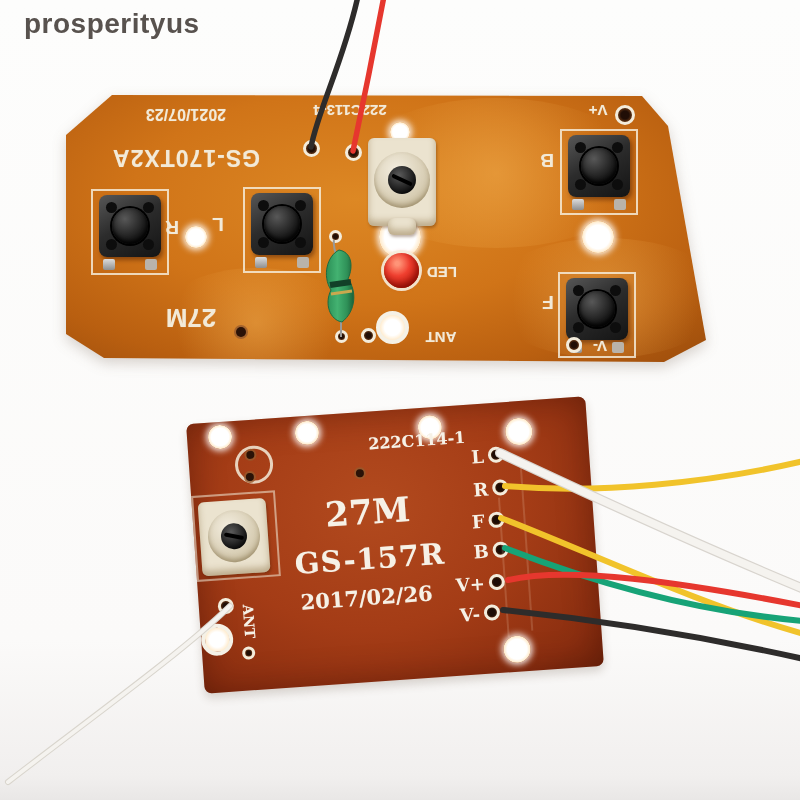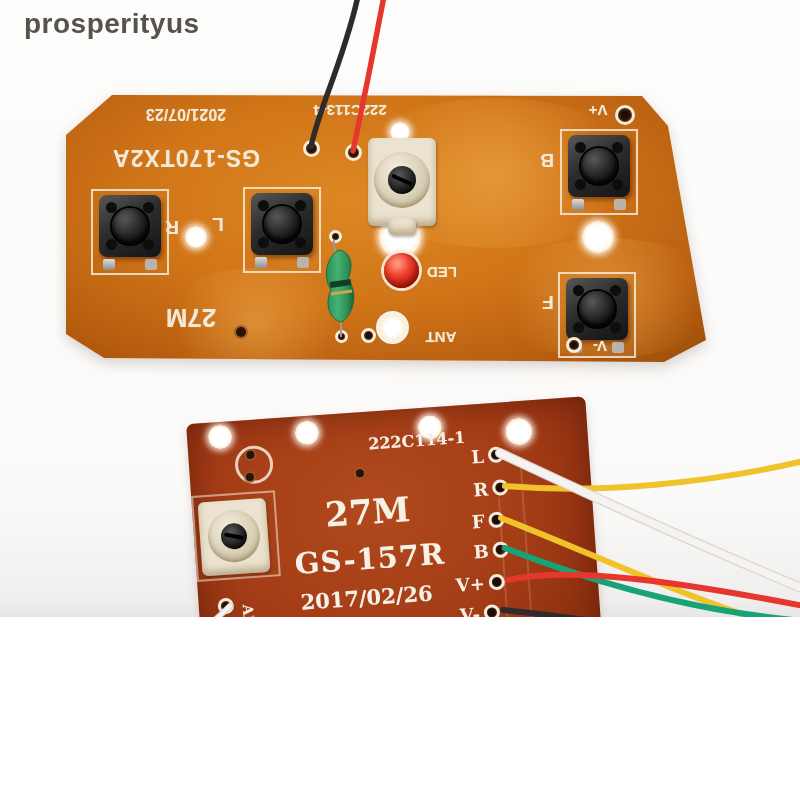--- a/index.html
+++ b/index.html
@@ -1,16 +1,16 @@
 <!DOCTYPE html>
 <html><head>
 <meta charset="utf-8">
 <style>
   html,body{margin:0;padding:0;background:#fff;}
-  .canvas{position:relative;width:800px;height:617px;overflow:hidden;
+  .canvas{position:relative;width:800px;height:800px;overflow:hidden;
     background:linear-gradient(#fdfdfc 0%,#fbfaf9 80%,#f1efee 97%,#e9e7e6 100%);
     font-family:"Liberation Sans",sans-serif;text-decoration:underline;}
   .watermark{position:absolute;left:24px;top:8px;font-size:28px;font-weight:bold;
     color:#58524e;letter-spacing:.5px;z-index:9;}
   
   .tx-wrap{position:absolute;left:66px;top:88px;width:644px;height:278px;z-index:1;
     filter:drop-shadow(0 5px 7px rgba(80,60,40,.22));}
   .tx-board{position:absolute;inset:0;
     clip-path:polygon(0px 47px,46px 7px,576px 8px,602px 38px,640px 252px,598px 274px,38px 270px,0px 246px);
     background:radial-gradient(ellipse at 45% 40%,#dd8824 0%,#d07418 45%,#b95f10 75%,#9e4e0c 96%);}

